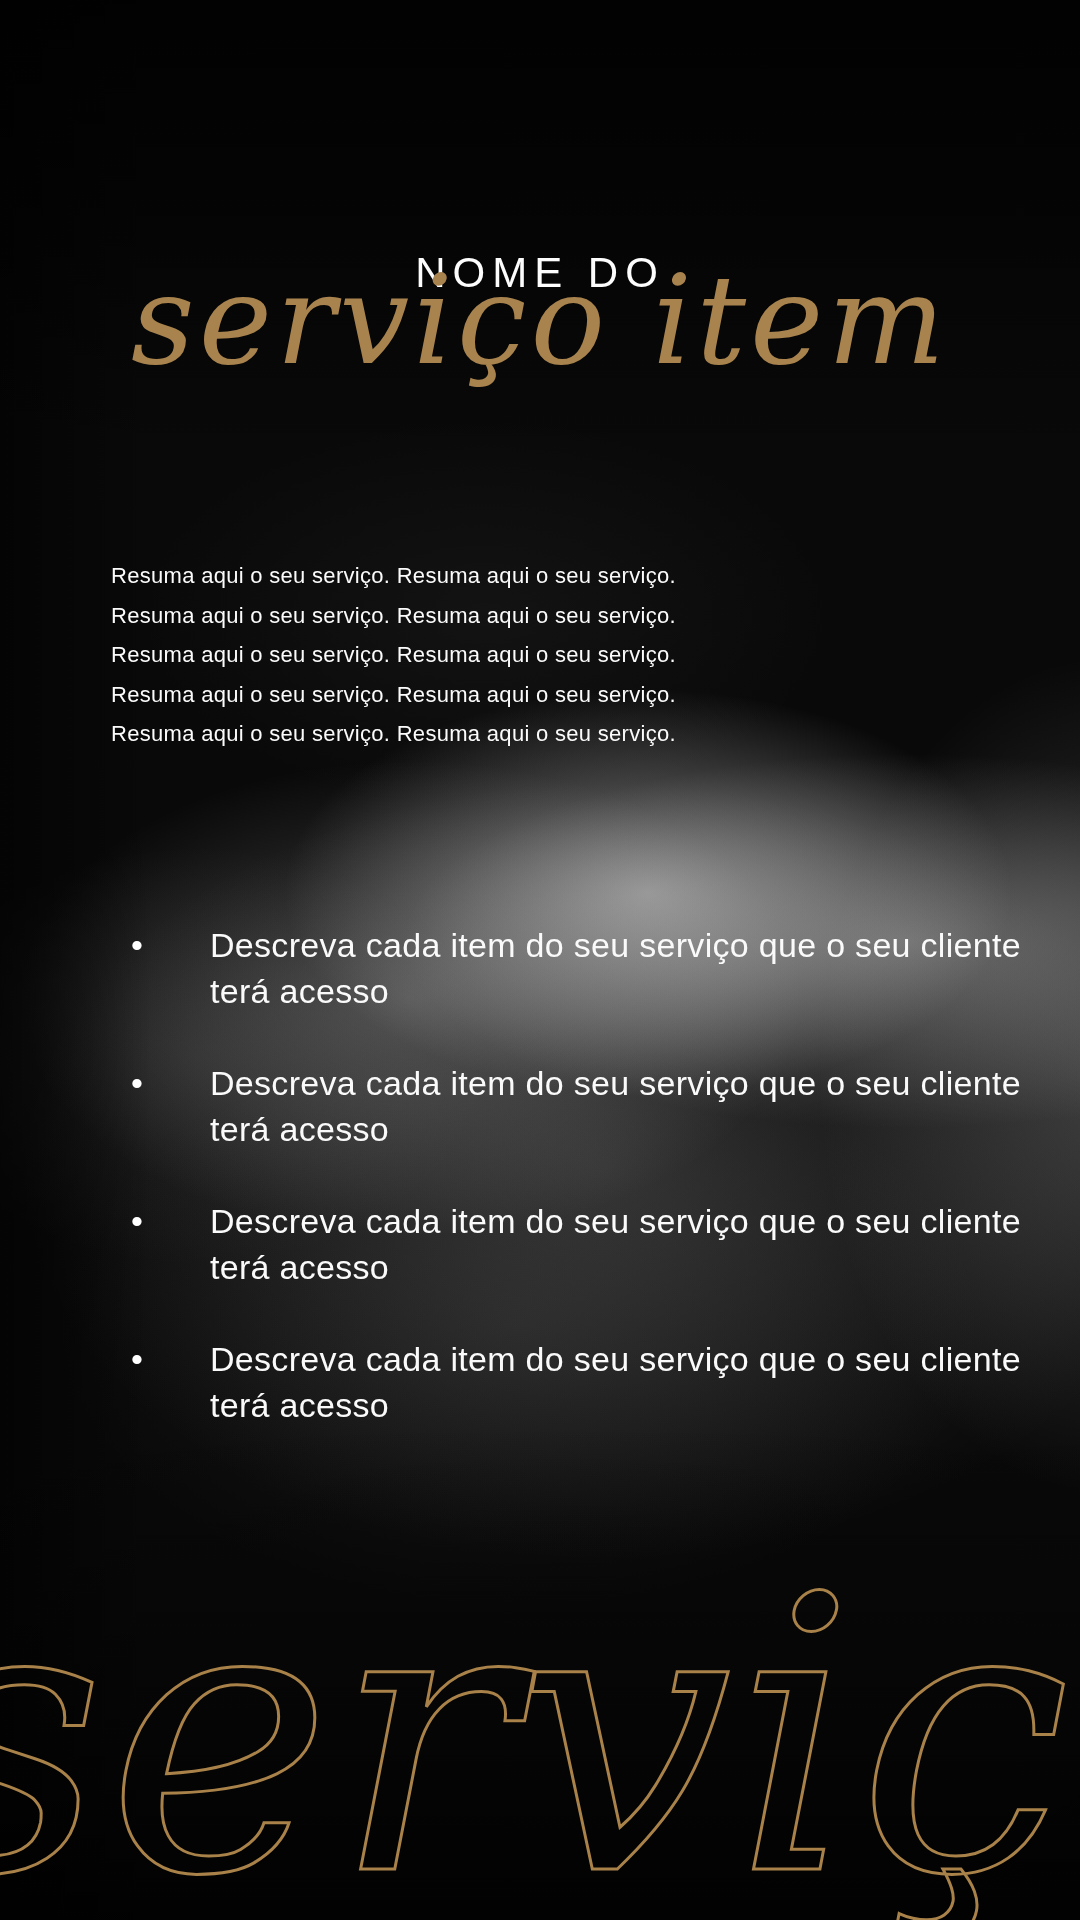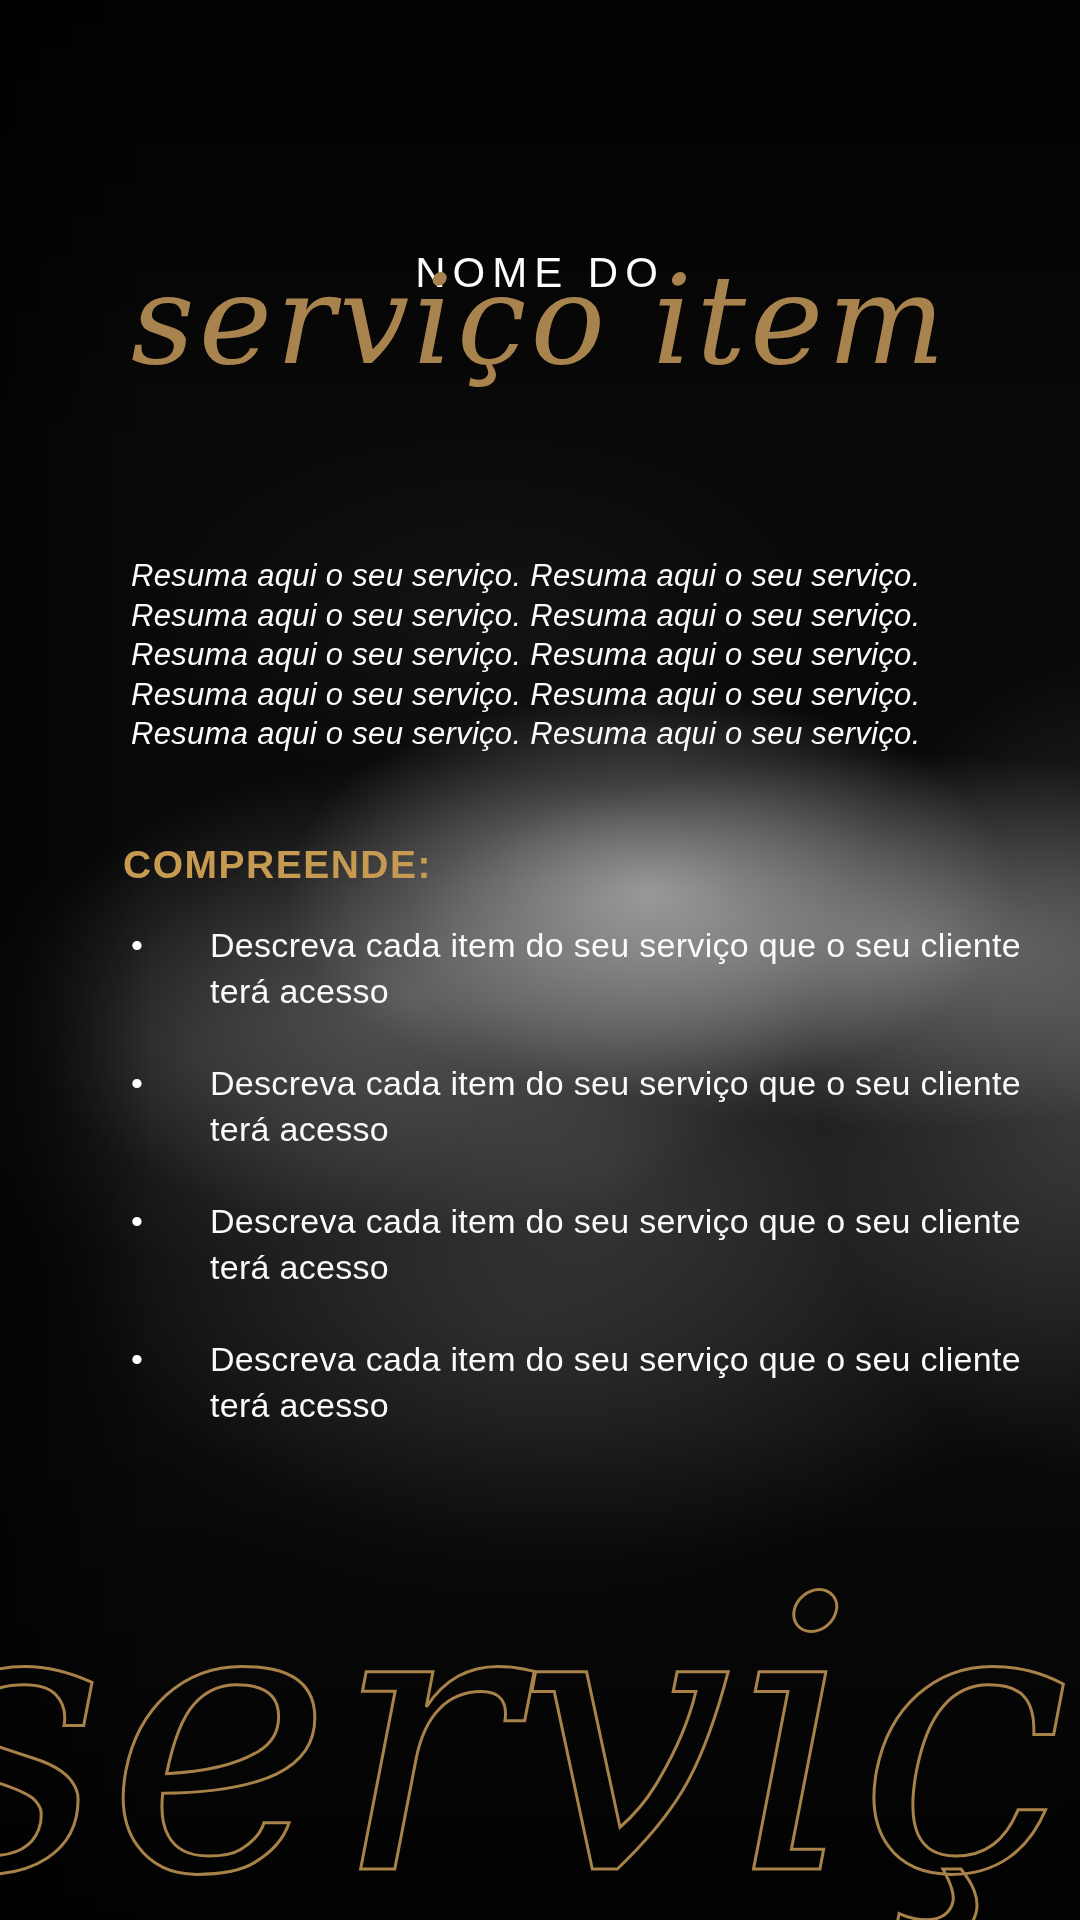--- a/index.html
+++ b/index.html
@@ -43,26 +43,25 @@
     font-family: "DejaVu Serif", serif;
     font-style: italic;
     font-size: 124px;
     line-height: 1;
     letter-spacing: 4px;
     color: var(--gold-script, #a8834e);
     white-space: nowrap;
   }
   .summary {
     position: absolute;
-    top: 556px; left: 131px; width: 880px;
+    top: 556px; left: 111px; width: 880px;
     color: #fbfbfb;
-    font-size: 31px;
+    font-size: 22px;
     line-height: 39.5px;
     letter-spacing: .3px;
-    font-style: italic;
   }
   .summary-line { white-space: nowrap; }
   .section-heading {
     position: absolute;
     top: 845px; left: 123px;
     font-size: 39px;
     line-height: 1;
     font-weight: bold;
     letter-spacing: 1.5px;
     color: var(--gold-heading, #c79a52);
@@ -112,21 +111,20 @@
   <div class="script-title">serviço item</div>
 
   <div class="summary">
     <div class="summary-line">Resuma aqui o seu serviço. Resuma aqui o seu serviço.</div>
     <div class="summary-line">Resuma aqui o seu serviço. Resuma aqui o seu serviço.</div>
     <div class="summary-line">Resuma aqui o seu serviço. Resuma aqui o seu serviço.</div>
     <div class="summary-line">Resuma aqui o seu serviço. Resuma aqui o seu serviço.</div>
     <div class="summary-line">Resuma aqui o seu serviço. Resuma aqui o seu serviço.</div>
   </div>
 
-  <div class="section-heading">COMPREENDE:</div>
 
   <ul class="bullets">
     <li class="bullet-item">
       <span class="bullet-dot">•</span>
       <div class="bullet-line">Descreva cada item do seu serviço que o seu cliente</div>
       <div class="bullet-line">terá acesso</div>
     </li>
     <li class="bullet-item">
       <span class="bullet-dot">•</span>
       <div class="bullet-line">Descreva cada item do seu serviço que o seu cliente</div>

